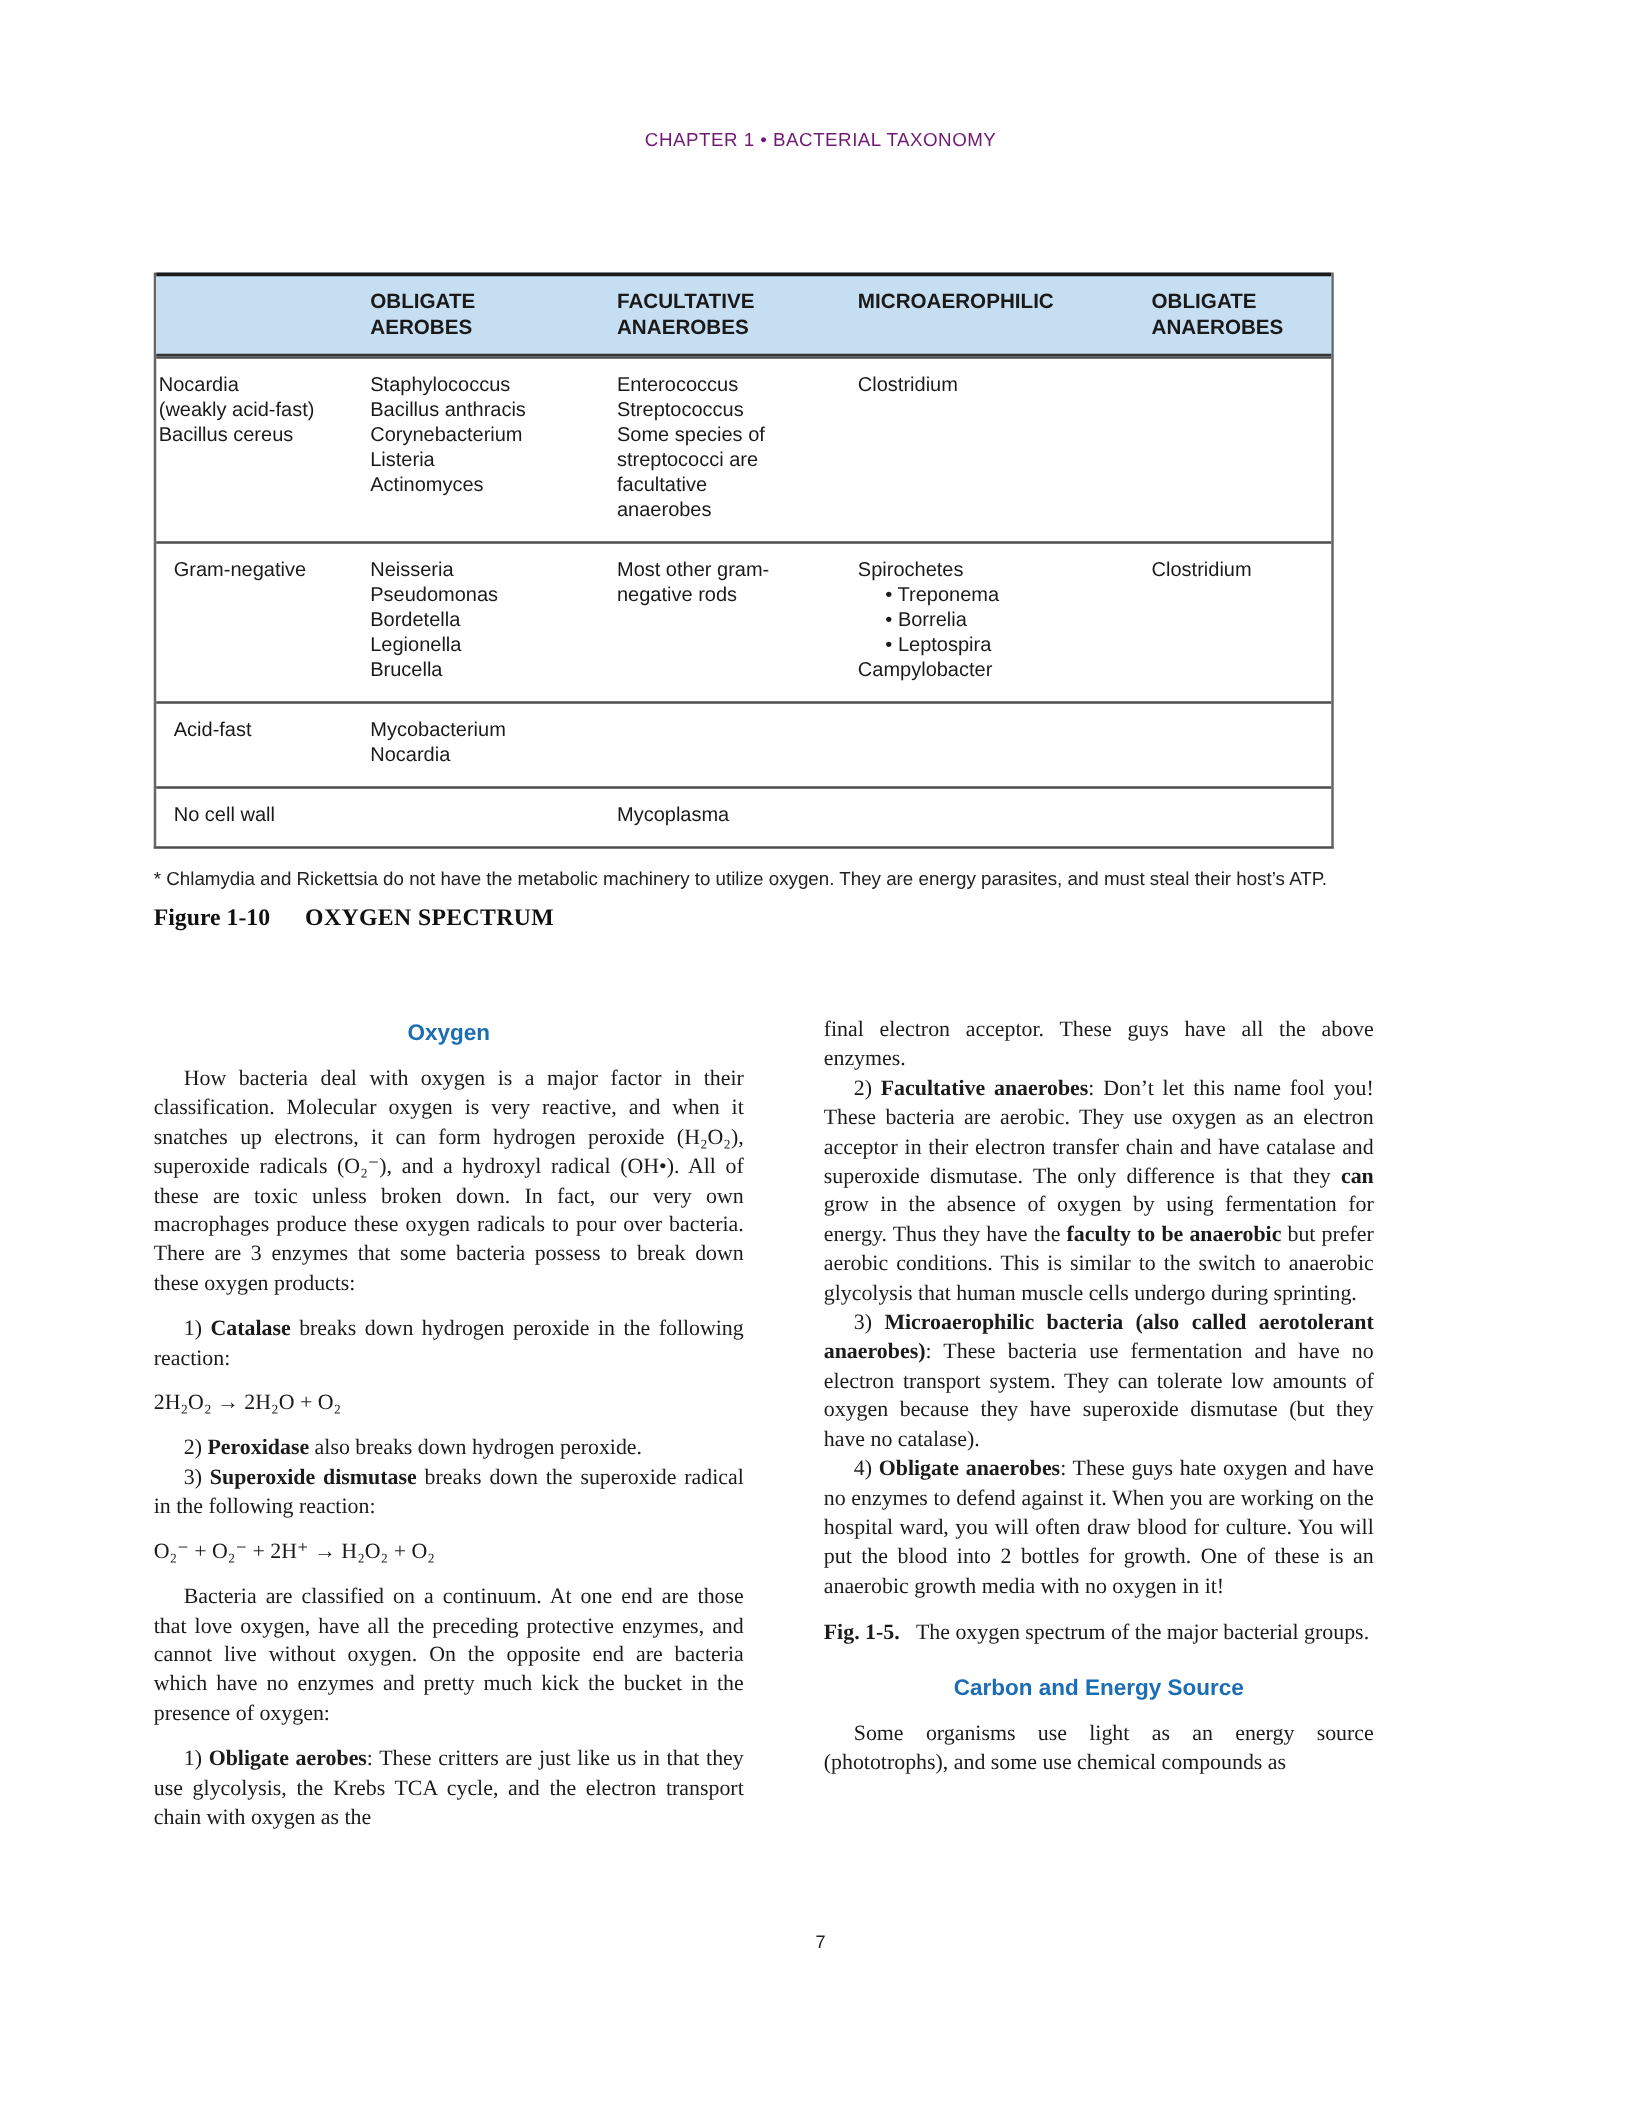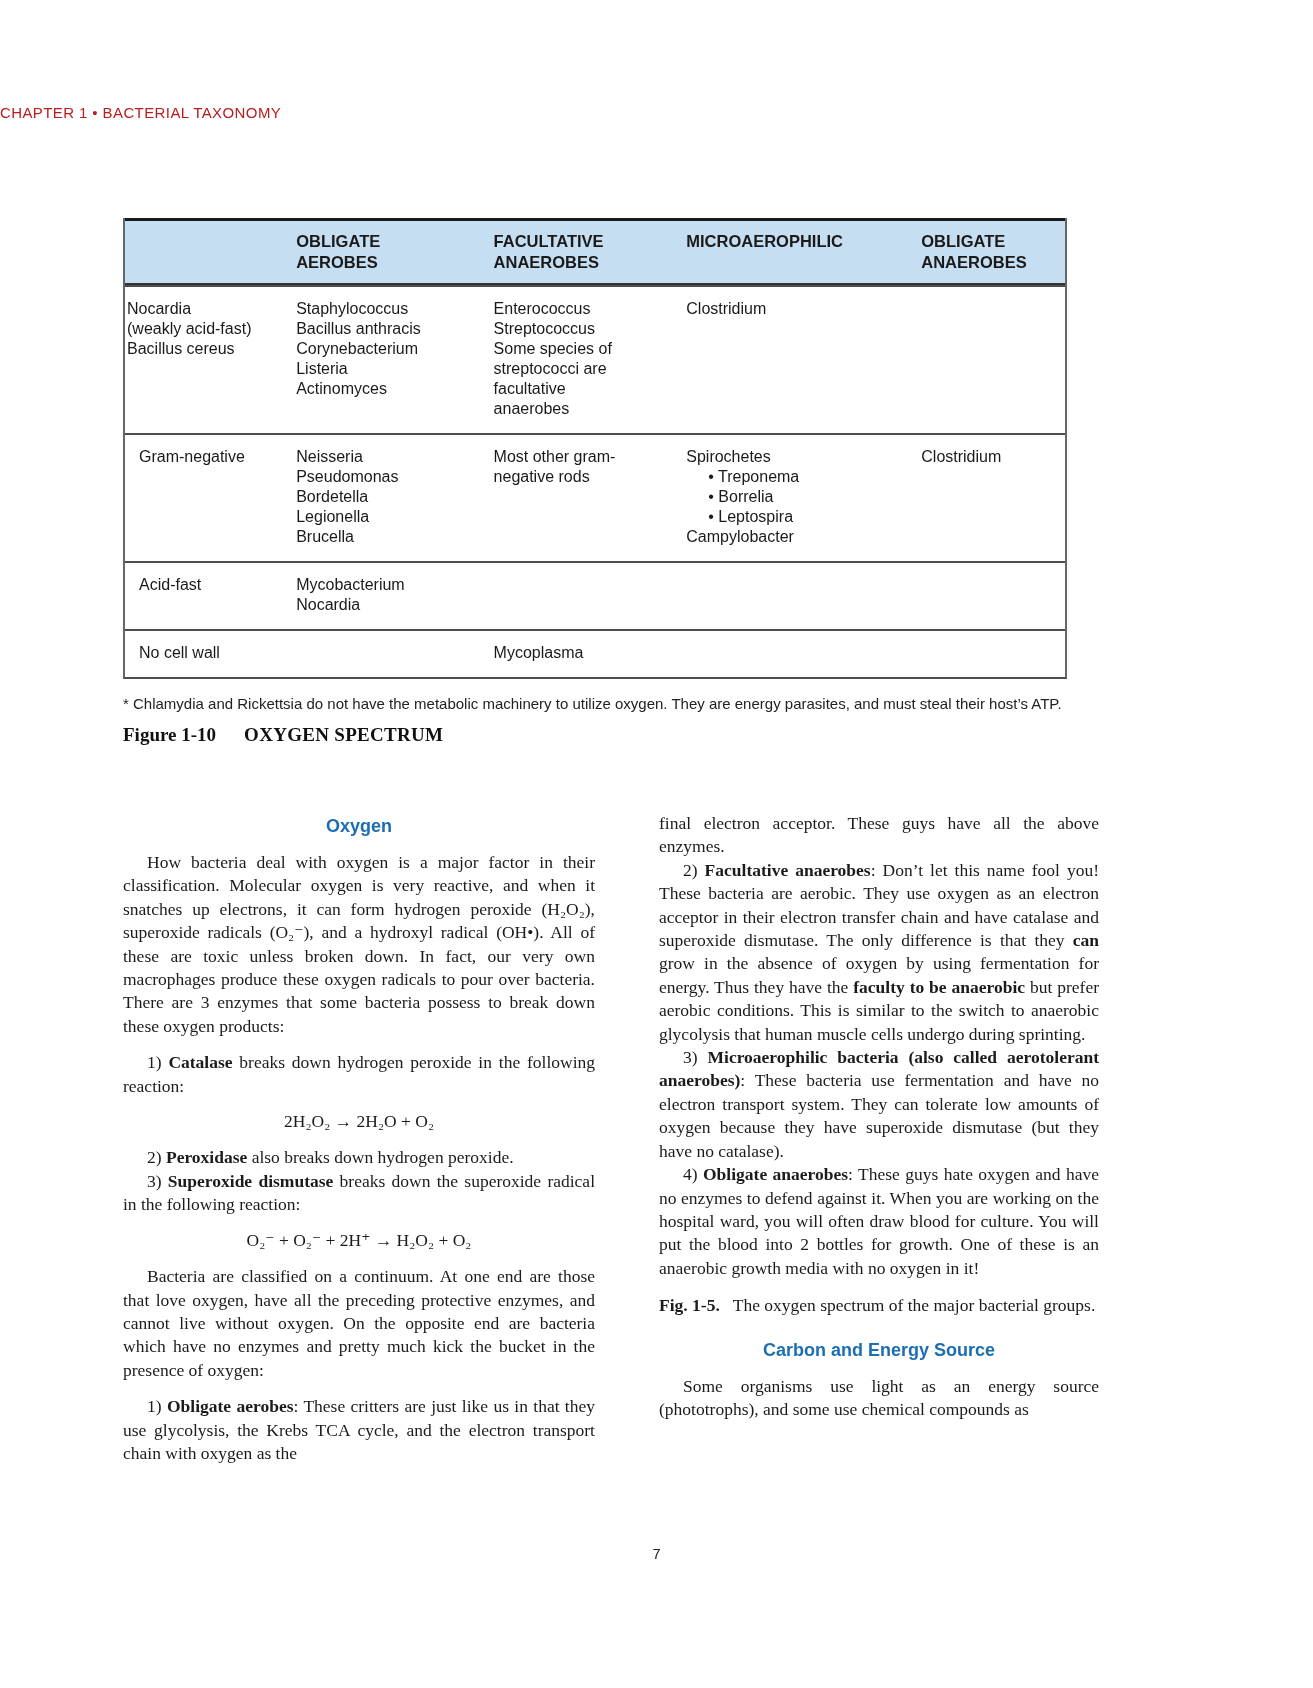--- a/index.html
+++ b/index.html
@@ -7,22 +7,23 @@
     position:relative;
     width:1313px;height:1688px;
     background:#ffffff;
     font-family:"Liberation Serif","DejaVu Serif",serif;
     color:#1b1b1b;
     margin:0 auto;
     overflow:hidden;
   }
   .chapter-header{
     position:absolute;top:104px;left:0;width:100%;
-    font-family:"Liberation Sans","DejaVu Sans",sans-serif;
-    font-size:15px;letter-spacing:.4px;color:#b91c1c;
+    text-align:center;
+    font-family:"Liberation Sans","DejaVu Sans",sans-serif;
+    font-size:15px;letter-spacing:.4px;color:#701a75;
   }
   
   .otable{
     position:absolute;top:218px;left:123px;width:940px;
     font-family:"Liberation Sans","DejaVu Sans",sans-serif;
     font-size:16px;line-height:20px;color:#1a1a1a;
     border-left:2px solid #666;border-right:2px solid #666;
     border-bottom:2px solid #4d4d4d;
   }
   .trow{display:grid;grid-template-columns:18% 21% 20.5% 25% 15.5%;}
@@ -61,21 +62,21 @@
   .sec-heading{
     text-align:center;
     font-family:"Liberation Sans","DejaVu Sans",sans-serif;
     font-weight:bold;font-size:18px;color:#1b6eb4;
     margin:0 0 11px 0;line-height:28px;
   }
   .sec-heading.mid{margin-top:18px;}
   .para{margin:0;}
   .para.ind1{text-indent:24px;}
   .gap{height:13px;}
-  .eq{text-align:center;margin:12px 0 13px 0;text-indent:0;}
+  .eq{margin:12px 0 13px 0;text-indent:0;}
   .b{font-weight:bold;}
   .figp{margin-top:14px;}
   .figgap{display:inline-block;width:13px;}
   .pageno{
     position:absolute;top:1546px;left:0;width:100%;text-align:center;
     font-family:"Liberation Sans","DejaVu Sans",sans-serif;
     font-size:14.5px;color:#222;
   }
 </style>
 </head>

